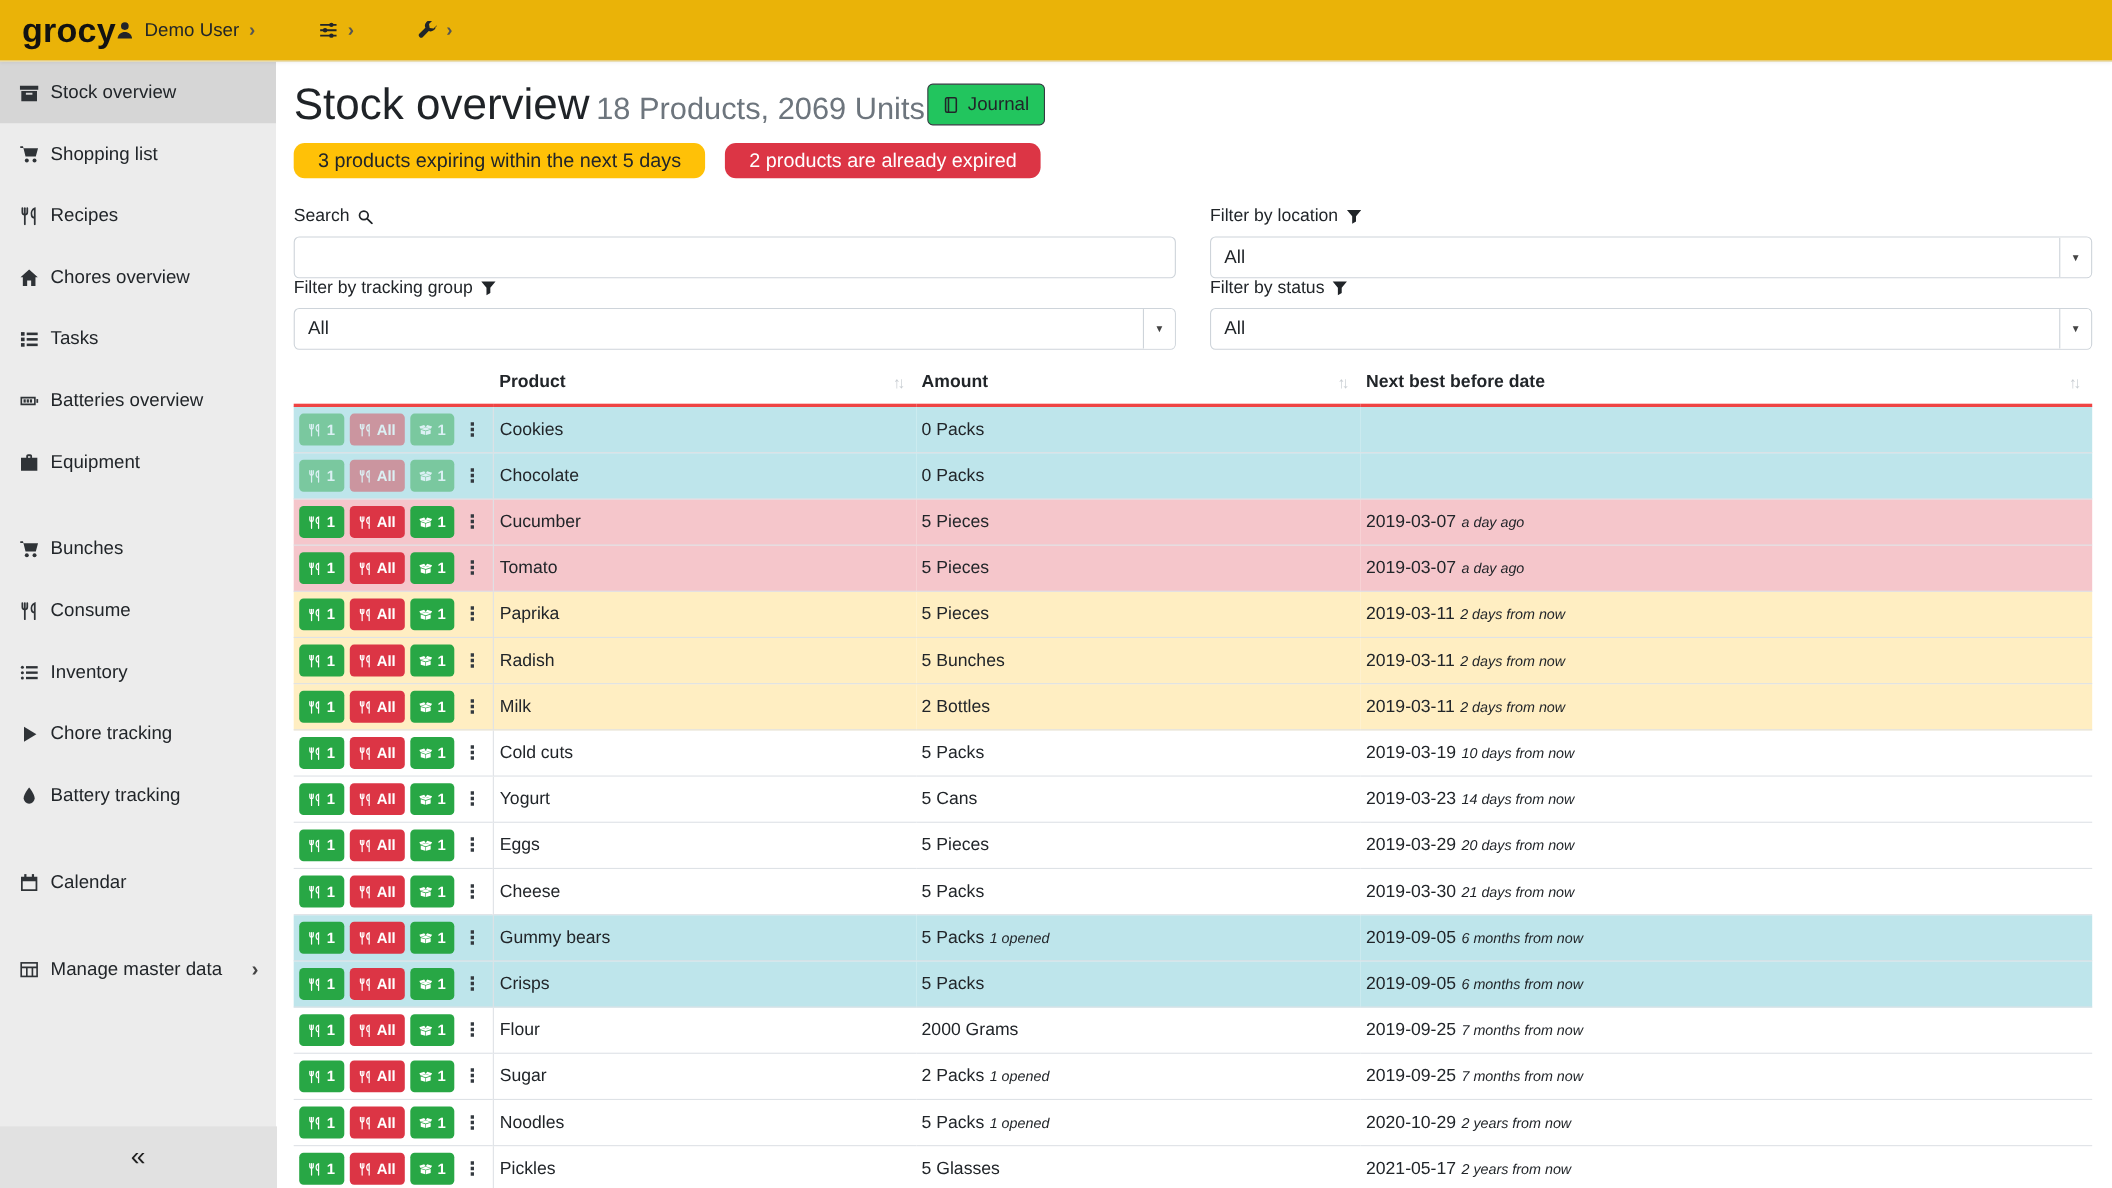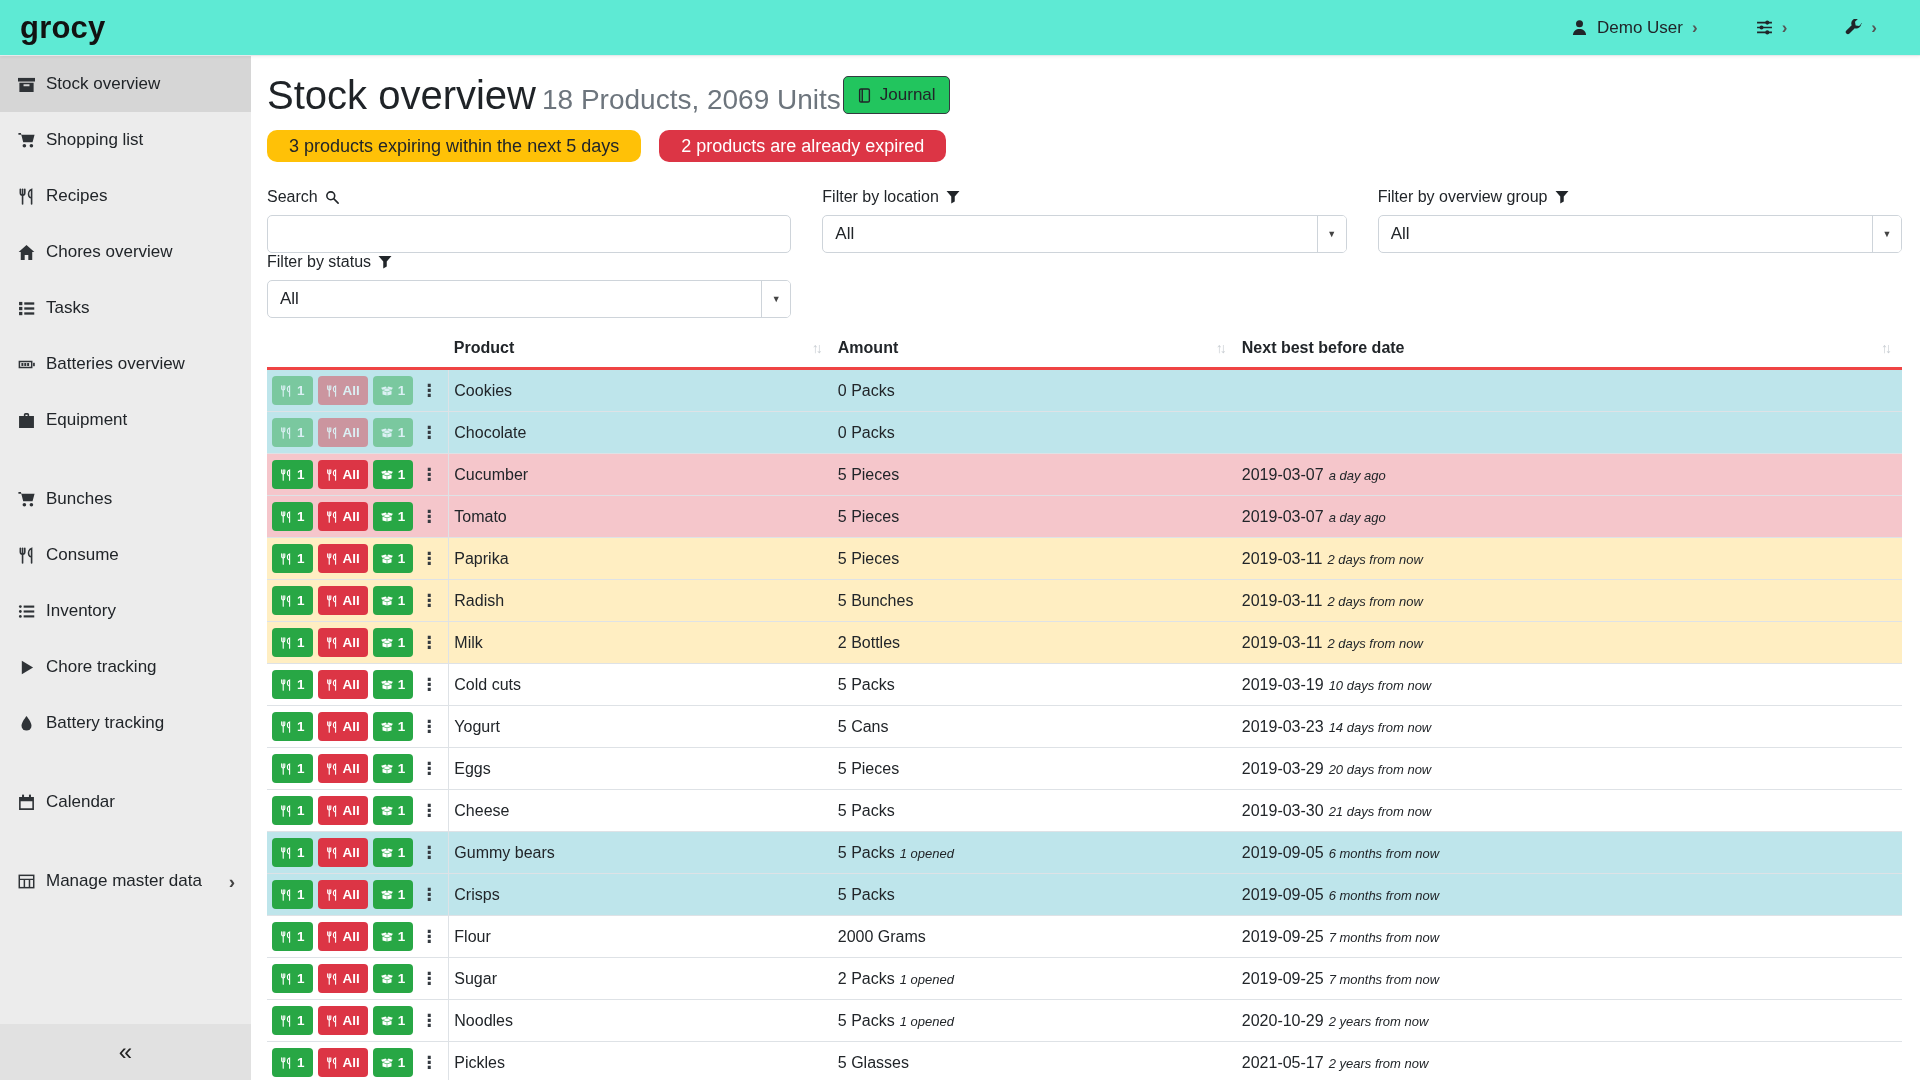--- a/index.html
+++ b/index.html
@@ -3,21 +3,21 @@
 <meta charset="utf-8">
 <title>grocy</title>
 <style>
   *{margin:0;padding:0;box-sizing:border-box}
   html,body{width:1920px;height:1080px}
   body{font-family:"Liberation Sans","DejaVu Sans",sans-serif;font-size:16px;color:#212529;background:#fff;overflow:hidden}
   .icon-slot{display:inline-flex;width:16px;height:16px;flex:none;color:inherit}
   .icon-slot svg{width:100%;height:100%;display:block}
 
   
-  .navbar{position:fixed;top:0;left:0;width:1920px;height:56px;background:#5eead4;border-bottom:1px solid #e7e9eb;box-shadow:0 1px 3px rgba(0,0,0,.06);display:flex;align-items:center;justify-content:space-between;padding:0 43px 0 20px;z-index:5}
+  .navbar{position:fixed;top:0;left:0;width:1920px;height:56px;background:#eab308;border-bottom:1px solid #e7e9eb;box-shadow:0 1px 3px rgba(0,0,0,.06);display:flex;align-items:center;justify-content:flex-start;padding:0 28px 0 20px;z-index:5}
   .brand{font-size:31px;font-weight:700;color:#121212;letter-spacing:.2px;cursor:pointer}
   .nav-right{display:flex;align-items:center;gap:58px}
   .nav-item{display:flex;align-items:center;gap:9px;font-size:17px;cursor:pointer}
   .nav-item .icon-slot{width:17px;height:17px;color:#212529}
   .nav-caret{font-size:17px;color:#555;font-weight:700;line-height:1}
 
   
   .sidebar{position:fixed;top:56px;left:0;width:251px;height:1024px;background:var(--sidebar-bg,#ececec)}
   .side-item{display:flex;align-items:center;gap:11px;height:56px;padding:0 16px 0 18px;font-size:17px;color:#212529;cursor:pointer}
   .side-item .icon-slot{width:17px;height:17px;color:#2f3337}
@@ -33,21 +33,21 @@
   .subtitle{font-size:28px;color:#6d757d;font-weight:400;margin-left:6px}
   .btn-journal{display:inline-flex;align-items:center;gap:8px;height:38px;padding:0 13px;background:#22c55e;border:1px solid #343a40;border-radius:5px;font-size:17px;color:#212529;cursor:pointer;font-family:inherit}
   .btn-journal .icon-slot{width:15px;height:15px}
 
   .pills{display:flex;gap:18px;margin-top:12px}
   .pill{display:flex;align-items:center;height:32px;padding:0 22px;border-radius:10px;font-size:18px;color:#fff;cursor:pointer;white-space:nowrap}
   .pill-warning{background:var(--warning,#ffc107);color:#212529}
   .pill-danger{background:var(--danger,#dc3545)}
   .pill-info{background:var(--info,#17a2b8)}
 
-  .filters{display:grid;grid-template-columns:repeat(3,1fr);column-gap:31px;margin-top:26px}
+  .filters{display:grid;grid-template-columns:repeat(2,1fr);column-gap:31px;margin-top:26px}
   .filter-label{display:flex;align-items:center;gap:7px;margin-bottom:9px;font-size:16px}
   .filter-label .icon-slot{width:14px;height:14px;color:#212529}
   .form-input{width:100%;height:38px;border:1px solid #ced4da;border-radius:5px;font-size:17px;padding:0 11px;font-family:inherit;color:#212529;outline:none;background:#fff}
   .select{display:flex;align-items:center;height:38px;border:1px solid #ced4da;border-radius:5px;background:#fff;cursor:pointer;overflow:hidden}
   .select-value{flex:1;padding-left:12px;font-size:17px}
   .select-btn{width:29px;height:100%;border-left:1px solid #ced4da;display:flex;align-items:center;justify-content:center;font-size:9px;color:#444;background:#fff}
 
   
   table.stock{width:100%;border-collapse:collapse;margin-top:12px}
   .stock th{font-size:16px;font-weight:700;text-align:left;padding:9px 10px 10px 5px;border-bottom:3px solid #ef4444}
@@ -318,21 +318,21 @@
             </svg>
           </i>
       </div>
       <div class="select">
         <span class="select-value">All</span>
         <span class="select-btn">▼</span>
       </div>
     </div>
     <div class="filter">
       <div class="filter-label">
-        <span>Filter by overview group</span>
+        <span>Filter by tracking group</span>
         <i class="icon-slot">
             <svg viewBox="0 0 16 16">
               <path fill="currentColor" d="M.6 1h14.8L10 7.5v5.6l-4 2.2V7.5z"></path>
             </svg>
           </i>
       </div>
       <div class="select">
         <span class="select-value">All</span>
         <span class="select-btn">▼</span>
       </div>

